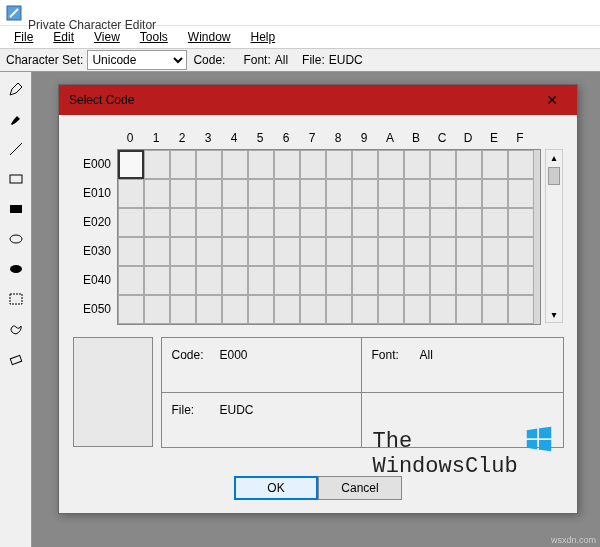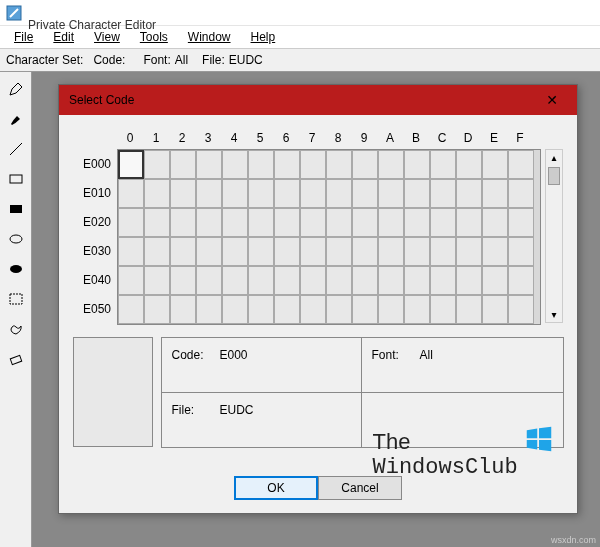--- a/index.html
+++ b/index.html
@@ -46,21 +46,21 @@
 .scroll-col .track { flex:1; width: 100%; position: relative; margin: 4px 0; }
 .scroll-col .thumb { width: 12px; height: 18px; background: #ccc; border: 1px solid #999; margin: 0 auto; }
 
 .info-row { display: flex; margin-top: 12px; gap: 0; height: 110px; }
 .preview-box { width: 80px; border: 1px solid #888; background: #e8e8e8; margin-right: 8px; }
 .info-grid { flex: 1; display: grid; grid-template-columns: 200px 1fr; grid-template-rows: 1fr 1fr; }
 .info-cell { border: 1px solid #888; padding: 10px 10px; font-size: 12px; display: flex; align-items: flex-start; gap: 12px; margin: -0.5px; position: relative; }
 .info-cell .ilabel { min-width: 36px; }
 
 .watermark { position: absolute; right: 10px; top: 36px; width: 180px; pointer-events: none; }
-.watermark .txt1 { font-family: Liberation Sans, sans-serif; font-size: 22px; color: #222; }
+.watermark .txt1 { font-family: Liberation Mono, monospace; font-size: 22px; color: #222; }
 .watermark .txt2 { font-family: Liberation Mono, monospace; font-size: 22px; color: #222; }
 .watermark .logo { position: absolute; right: 0; top: -4px; width: 28px; height: 28px; }
 
 .btn-row { display: flex; justify-content: center; margin-top: 29px; }
 .btn { width: 84px; height: 24px; font-size: 12px; background: #e1e1e1; border: 1px solid #888; cursor: pointer; }
 .btn.primary { border: 2px solid #0078d7; background: #e5f1fb; }
 
 .corner-credit { position: absolute; right: 4px; bottom: 2px; font-size: 9px; color: #ccc; }
 </style>
 </head>
@@ -80,20 +80,23 @@
   <span class="item">File</span>
   <span class="item">Edit</span>
   <span class="item">View</span>
   <span class="item">Tools</span>
   <span class="item">Window</span>
   <span class="item">Help</span>
 </div>
 
 <div class="toolbar-row">
   <span class="label">Character Set:</span>
+  <select>
+    <option>Unicode</option>
+  </select>
   <span class="field"><span class="field-label">Code:</span></span>
   <span class="field"><span class="field-label">Font:</span><span>All</span></span>
   <span class="field"><span class="field-label">File:</span><span>EUDC</span></span>
 </div>
 
 <div class="workspace">
   <div class="tool-panel">
     <div class="tool-btn">
         <svg viewBox="0 0 16 16">
           <path d="M2 14 L4 8 L10 2 L14 6 L8 12 Z" fill="none" stroke="#000"></path>

